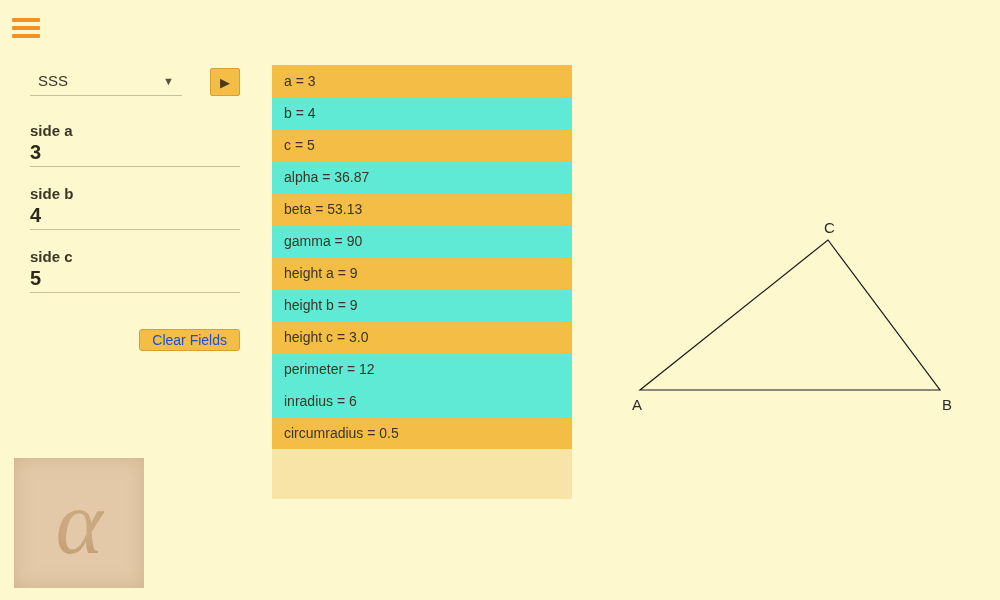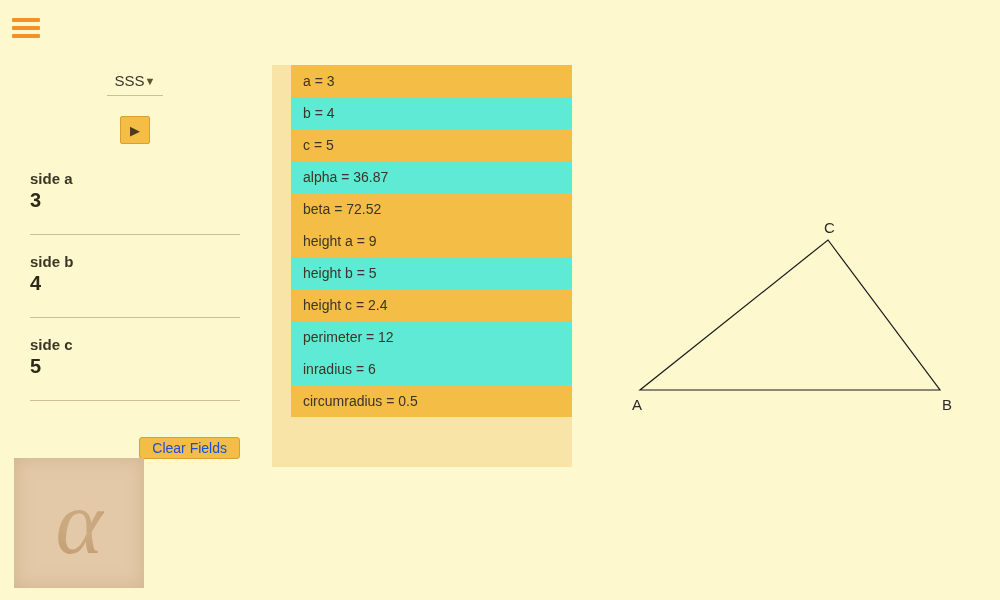--- a/index.html
+++ b/index.html
@@ -27,23 +27,22 @@
     }
     .left-panel {
       position: absolute;
       top: 68px;
       left: 30px;
       width: 210px;
     }
     .mode-row {
       display: flex;
       align-items: center;
-      gap: 20px;
+      gap: 28px;
       margin-bottom: 26px;
-      flex-direction: column;
     }
     .mode-select {
       flex: 1;
       display: flex;
       justify-content: space-between;
       align-items: center;
       border-bottom: 1px solid rgba(120,80,40,0.35);
       padding: 4px 8px 6px 8px;
       cursor: pointer;
       font-size: 15px;
@@ -62,21 +61,21 @@
       display: flex;
       align-items: center;
       justify-content: center;
       cursor: pointer;
       font-size: 13px;
       color: #4a3a1a;
     }
     .field {
       margin-bottom: 18px;
       border-bottom: 1px solid rgba(120,80,40,0.35);
-      padding-bottom: 22px;
+      padding-bottom: 2px;
     }
     .field-label {
       font-size: 15px;
       color: #3b3524;
       font-weight: 600;
       margin-bottom: 2px;
     }
     .field-value {
       font-size: 20px;
       font-weight: 700;
@@ -118,21 +117,20 @@
       -webkit-background-clip: text;
       line-height: 1;
     }
     .results-panel {
       position: absolute;
       top: 65px;
       left: 272px;
       width: 300px;
       background: #f9e4a7;
       padding-bottom: 50px;
-      padding-left: 19px;
     }
     .result-row {
       padding: 8px 12px;
       font-size: 14px;
       color: #3b3524;
     }
     .result-row.dark { background: #f3bd46; }
     .result-row.light { background: #5eead4; }
     .diagram {
       position: absolute;
@@ -180,24 +178,25 @@
 
 <div class="alpha-tile">
   <span>α</span>
 </div>
 
 <div class="results-panel">
     <div class="result-row dark">a = 3</div>
     <div class="result-row light">b = 4</div>
     <div class="result-row dark">c = 5</div>
     <div class="result-row light">alpha = 36.87</div>
-    <div class="result-row dark">beta = 72.52</div>
+    <div class="result-row dark">beta = 53.13</div>
+    <div class="result-row light">gamma = 90</div>
     <div class="result-row dark">height a = 9</div>
-    <div class="result-row light">height b = 5</div>
-    <div class="result-row dark">height c = 2.4</div>
+    <div class="result-row light">height b = 9</div>
+    <div class="result-row dark">height c = 3.0</div>
     <div class="result-row light">perimeter = 12</div>
     <div class="result-row light">inradius = 6</div>
     <div class="result-row dark">circumradius = 0.5</div>
   </div>
 
 <svg class="diagram" viewBox="0 0 360 240">
   <polygon points="30,190 330,190 218,40" fill="none" stroke="#1a1a1a" stroke-width="1.2"></polygon>
   <text x="22" y="210" font-size="15" fill="#2b2b2b">A</text>
   <text x="332" y="210" font-size="15" fill="#2b2b2b">B</text>
   <text x="214" y="33" font-size="15" fill="#2b2b2b">C</text>

